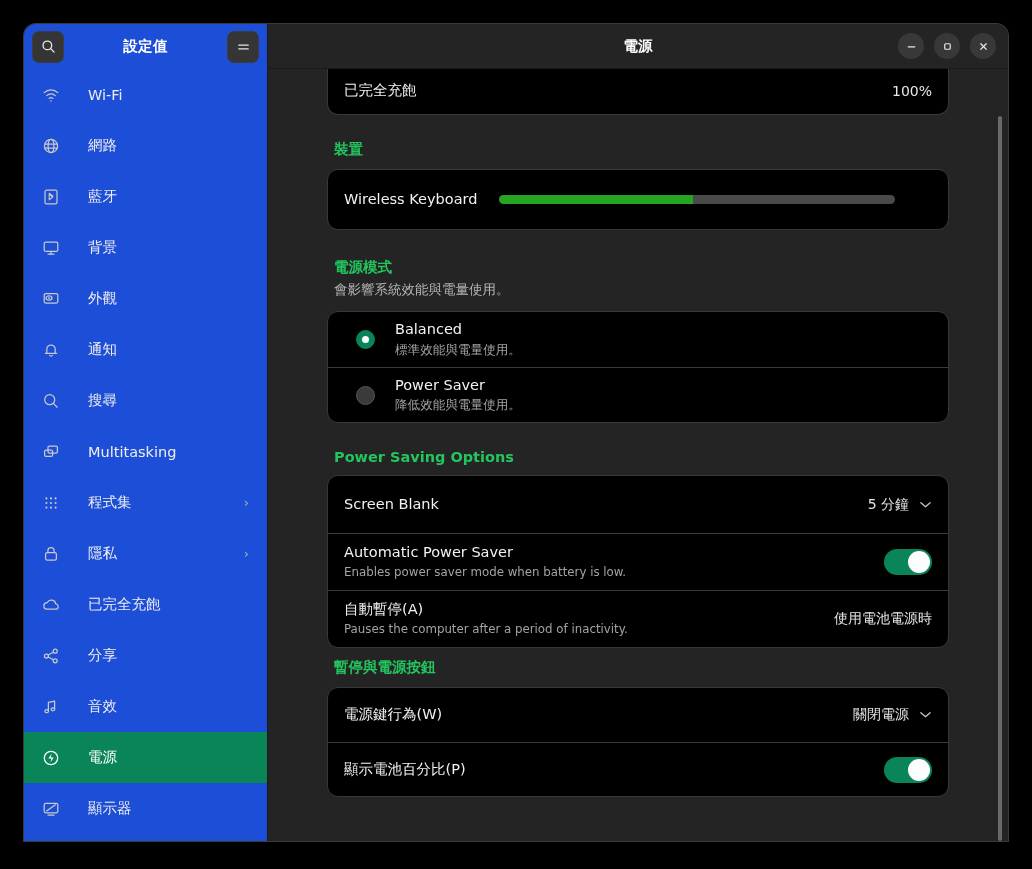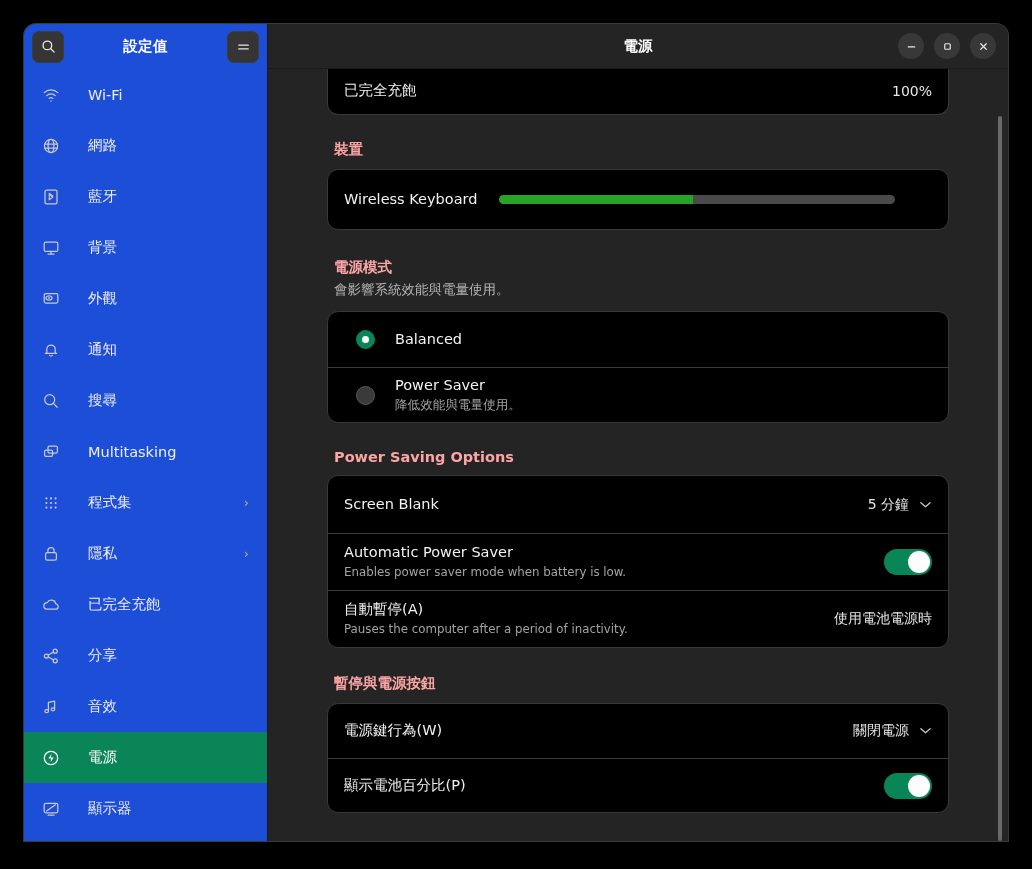--- a/index.html
+++ b/index.html
@@ -169,21 +169,21 @@
     margin-top: 1px;
   }
   .row-value {
     font-size: 14px;
     color: #e6e6e6;
     white-space: nowrap;
   }
   .section-title {
     font-size: 14.5px;
     font-weight: 700;
-    color: #fca5a5;
+    color: #22c55e;
     margin: 0 0 10px 7px;
   }
   .section-sub {
     font-size: 13.5px;
     color: #b4b4b4;
     margin: -6px 0 12px 7px;
   }
   .section { margin-top: 28px; }
 
   
@@ -472,20 +472,21 @@
       </div>
 
       <div class="section" style="margin-top:28px;">
         <div class="section-title">電源模式</div>
         <div class="section-sub">會影響系統效能與電量使用。</div>
         <div class="card" id="power-mode-card">
             <div class="radio-row">
               <span class="radio on"></span>
               <div class="row-texts">
                 <div class="row-title">Balanced</div>
+                <div class="row-sub" style="font-size:12.6px">標準效能與電量使用。</div>
               </div>
             </div>
             <div class="radio-row">
               <span class="radio"></span>
               <div class="row-texts">
                 <div class="row-title">Power Saver</div>
                 <div class="row-sub" style="font-size:12.6px">降低效能與電量使用。</div>
               </div>
             </div>
           </div>
@@ -515,21 +516,21 @@
             <div class="row" style="min-height: 57px;">
               <div class="row-texts">
                 <div class="row-title">自動暫停(A)</div>
                 <div class="row-sub">Pauses the computer after a period of inactivity.</div>
               </div>
               <span class="row-value">使用電池電源時</span>
             </div>
           </div>
       </div>
 
-      <div class="section" style="margin-top:26px;">
+      <div class="section" style="margin-top:10px;">
         <div class="section-title">暫停與電源按鈕</div>
         <div class="card" id="suspend-card">
             <div class="row" style="min-height: 54px;">
               <div class="row-texts">
                 <div class="row-title">電源鍵行為(W)</div>
               </div>
               <span class="val-group">
                 <span class="row-value">關閉電源</span>
                 <span class="chev-down"><svg width="13" height="9" viewBox="0 0 14 9" fill="none" stroke="currentColor" stroke-width="1.4" stroke-linecap="round" stroke-linejoin="round">
                     <polyline points="2,2.5 7,7 12,2.5"></polyline>

